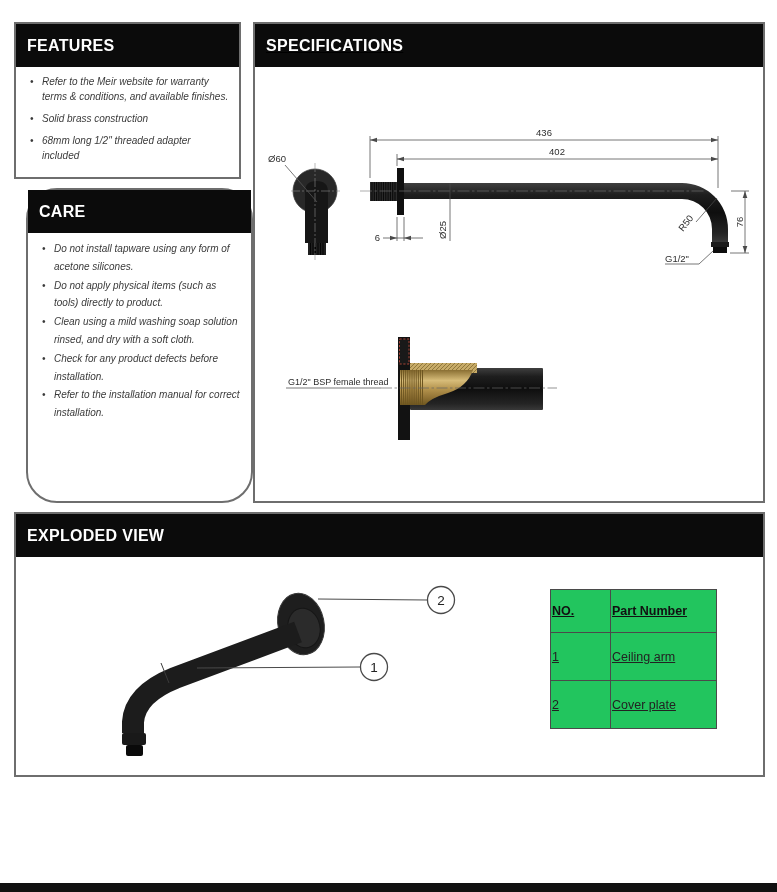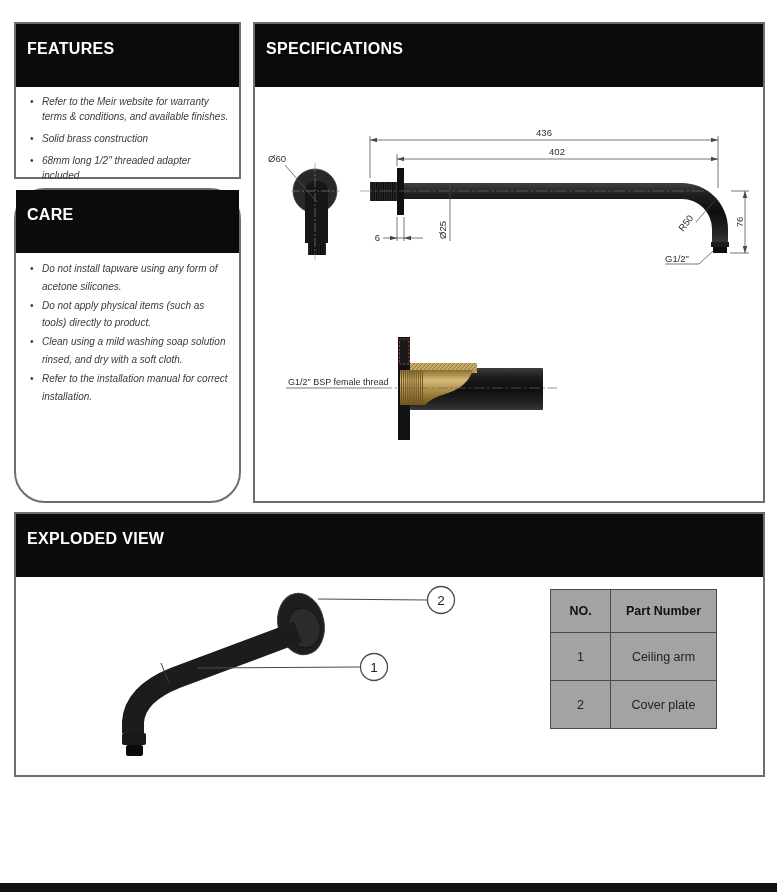--- a/index.html
+++ b/index.html
@@ -1,33 +1,33 @@
 <!DOCTYPE html>
 <html><head>
 <meta charset="utf-8">
 <style>
   html,body{margin:0;padding:0;background:#fff;}
   .page{position:relative;width:777px;height:892px;background:#fff;overflow:hidden;
         font-family:"Liberation Sans",sans-serif;}
   .box{position:absolute;border:2px solid #6e6e6e;background:#fff;box-sizing:border-box;}
-  .box-header{height:31px;background:#0b0b0b;color:#fff;display:flex;align-items:flex-start;
-              padding:16px 11px;font-size:16px;font-weight:bold;letter-spacing:0.3px;}
+  .box-header{height:31px;background:#0b0b0b;color:#fff;display:flex;align-items:center;
+              padding:6px 11px;font-size:16px;font-weight:bold;letter-spacing:0.3px;}
   .bullets{list-style:none;margin:0;padding:7px 10px 0 13px;}
   .bullets li{position:relative;padding-left:13px;font-size:10px;color:#3a3a3a;font-style:italic;}
   .bullets li::before{content:"\2022";position:absolute;left:1px;top:0;color:#3a3a3a;}
   .features-list li{line-height:1.5;margin-bottom:7px;}
   .care-list li{line-height:1.78;margin-bottom:1px;}
   .features-box{left:14px;top:22px;width:227px;height:157px;}
-  .care-box{left:14px;top:188px;width:227px;height:315px;border-radius:31px;}
+  .care-box{left:26px;top:188px;width:227px;height:315px;border-radius:31px;}
   .spec-box{left:253px;top:22px;width:512px;height:481px;text-decoration:underline;}
   .exploded-box{left:14px;top:512px;width:751px;height:265px;}
   .drawing{position:absolute;left:0;top:31px;}
   .parts-table{position:absolute;left:534px;top:75px;border-collapse:collapse;}
-  .parts-table td{border:1px solid #4a4a4a;text-align:center;vertical-align:middle;
-                  font-size:12.5px;color:#222;background:#a3a3a3;}
+  .parts-table td{border:1px solid #4a4a4a;vertical-align:middle;
+                  font-size:12.5px;color:#222;background:#22c55e;text-decoration:underline;}
   .parts-table .hdr td{font-weight:bold;color:#111;height:40px;}
   .parts-table .row td{height:45px;}
   .col-no{width:57px;}
   .col-part{width:103px;}
   .footer-bar{position:absolute;left:0;top:883px;width:777px;height:9px;background:#111;}
   svg text{font-family:"Liberation Sans",sans-serif;}
   .dim{font-size:9.5px;fill:#2e2e2e;}
   .note{font-size:9px;fill:#2e2e2e;}
   .callout-num{font-size:13.5px;fill:#222;}
 </style>
@@ -48,20 +48,21 @@
   </div>
 
   <div class="box care-box">
     <div class="box-header">
       <span>CARE</span>
     </div>
     <ul class="bullets care-list">
       <li>Do not install tapware using any form of acetone silicones.</li>
       <li>Do not apply physical items (such as tools) directly to product.</li>
       <li>Clean using a mild washing soap solution rinsed, and dry with a soft cloth.</li>
+      <li>Check for any product defects before installation.</li>
       <li>Refer to the installation manual for correct installation.</li>
     </ul>
   </div>
 
   <div class="box spec-box">
     <div class="box-header">
       <span>SPECIFICATIONS</span>
     </div>
     <svg class="drawing" width="508" height="446" viewBox="0 0 508 446">
       <defs>

